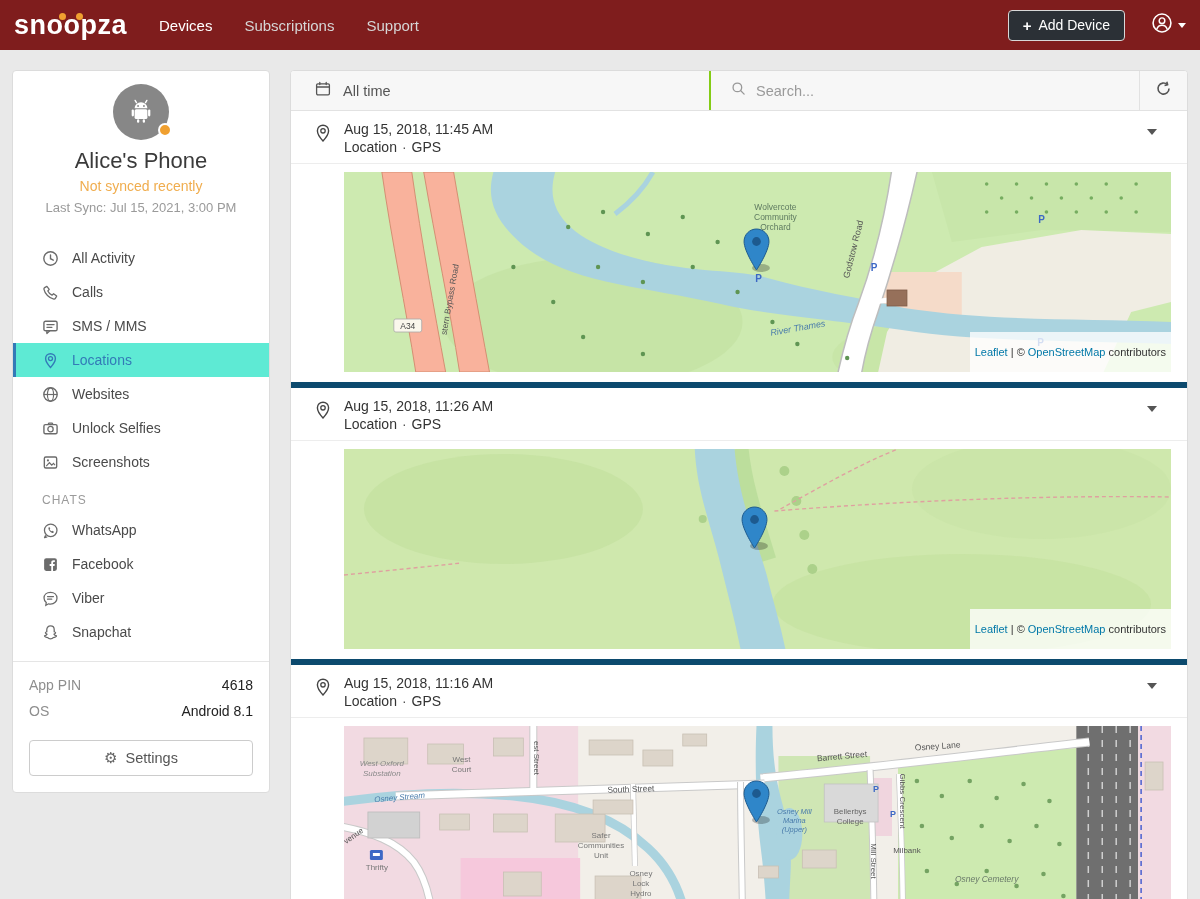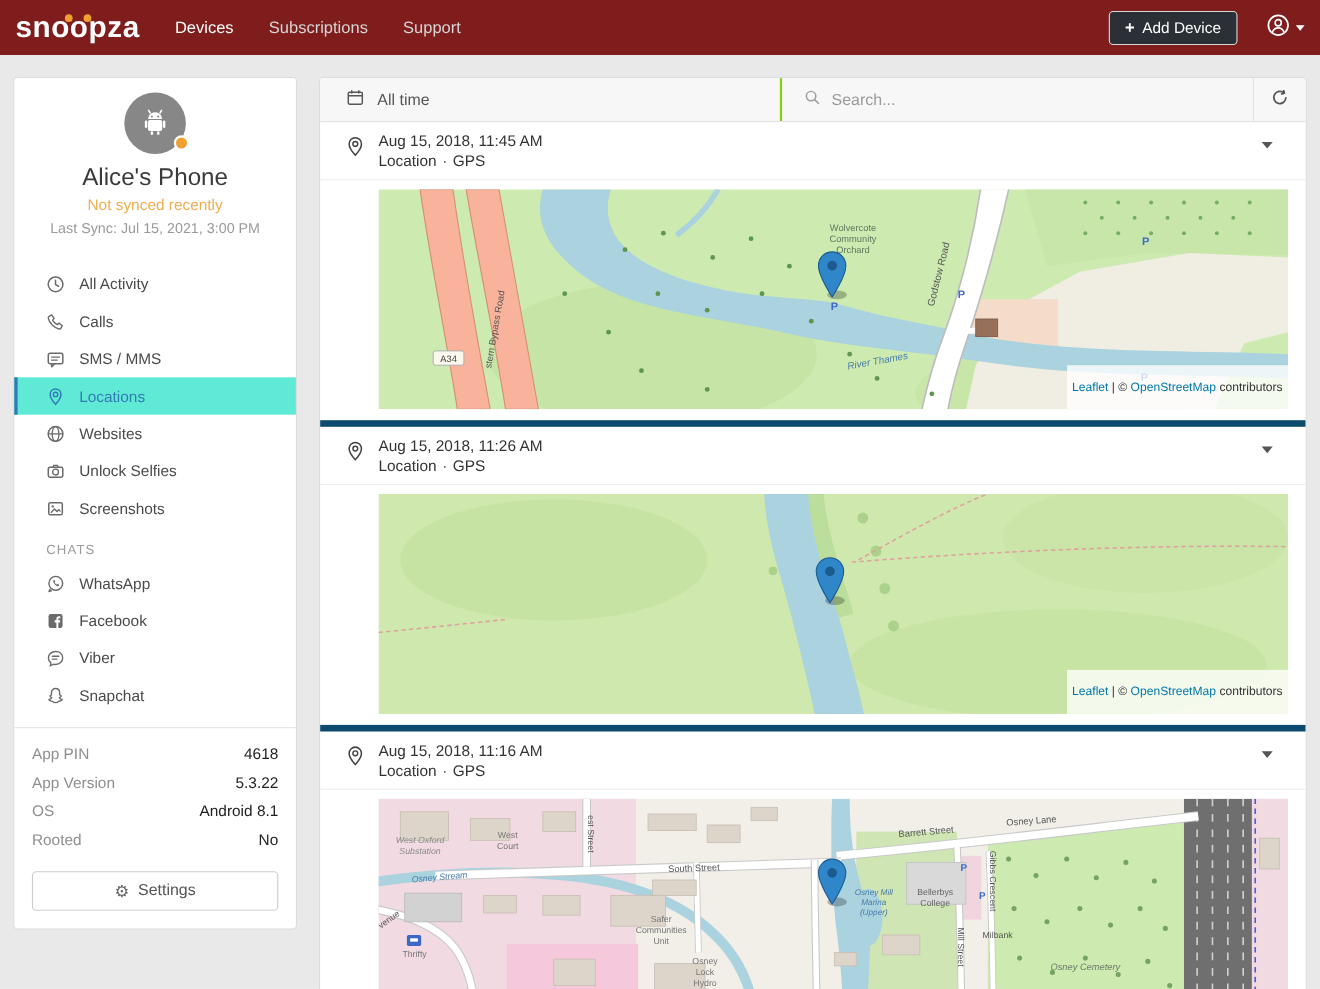--- a/index.html
+++ b/index.html
@@ -240,30 +240,22 @@
         <span>Snapchat</span>
       </div>
     </nav>
 
     <div class="info-section">
       <div class="info-row">
         <span class="info-label">App PIN</span>
         <span class="info-value">4618</span>
       </div>
       <div class="info-row">
-        <span class="info-label">App Version</span>
-        <span class="info-value">5.3.22</span>
-      </div>
-      <div class="info-row">
         <span class="info-label">OS</span>
         <span class="info-value">Android 8.1</span>
-      </div>
-      <div class="info-row">
-        <span class="info-label">Rooted</span>
-        <span class="info-value">No</span>
       </div>
     </div>
 
     <button class="settings-btn">
       <span class="gear">⚙</span>
       <span>Settings</span>
     </button>
   </aside>
 
   <section class="card main">

